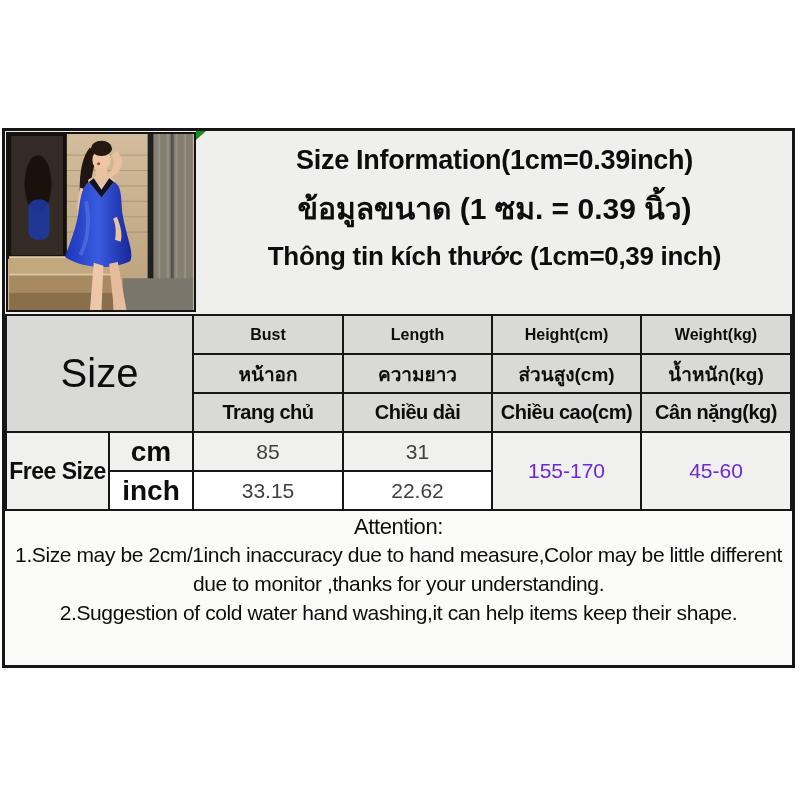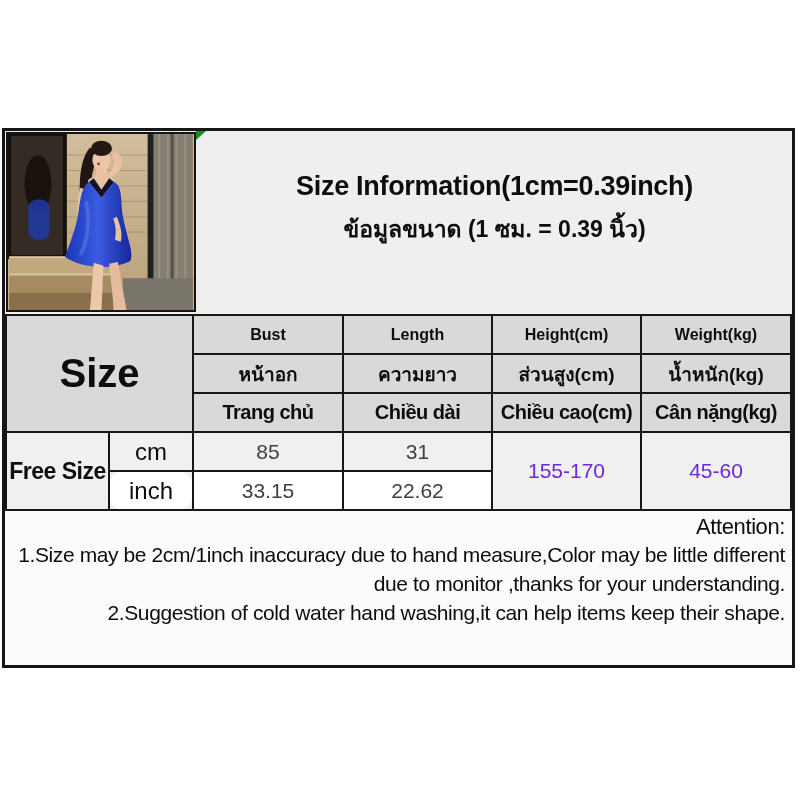--- a/index.html
+++ b/index.html
@@ -9,38 +9,38 @@
        border:3px solid #161616;background:#efefed;display:flex;flex-direction:column;}
   
   .top-section{display:flex;height:183px;position:relative;}
   .photo-frame{width:186px;height:176px;margin:1px;border:2px solid #141414;flex:0 0 auto;
                background:#c9b392;overflow:hidden;}
   .green-corner{position:absolute;left:191px;top:0;width:0;height:0;
                 border-top:9px solid #1e8a1e;border-right:10px solid transparent;}
   .title-area{flex:1;display:flex;flex-direction:column;justify-content:center;
               align-items:center;text-align:center;padding-bottom:28px;}
   .t1{font-size:27px;font-weight:bold;letter-spacing:-0.3px;}
-  .t2{font-size:23px;font-weight:bold;margin-top:9px;}
+  .t2{font-size:30px;font-weight:bold;margin-top:9px;}
   .t3{font-size:26px;font-weight:bold;margin-top:9px;letter-spacing:-0.3px;}
   
   table.size-table{border-collapse:collapse;table-layout:fixed;width:787px;flex:0 0 auto;}
   .size-table td,.size-table th{border:2px solid #161616;text-align:center;vertical-align:middle;
       padding:0;height:37px;overflow:hidden;white-space:nowrap;}
   .hdr{background:#d9d9d7;font-weight:bold;font-size:16px;}
   .hdr-th{background:#d9d9d7;font-weight:bold;font-size:19px;}
   .hdr-vi{background:#d9d9d7;font-weight:bold;font-size:20px;letter-spacing:-0.5px;}
-  .size-corner{background:#d9d9d7;font-size:40px;font-weight:bold;}
+  .size-corner{background:#d9d9d7;font-size:40px;font-weight:normal;}
   .free-size{background:#d9d9d7;font-size:23px;font-weight:bold;letter-spacing:-0.5px;}
-  .unit{font-size:24px;font-weight:normal;border-radius:15px;}
+  .unit{font-size:28px;font-weight:bold;}
   .row-cm td{background:#f0f0ee;}
   .row-inch td{background:#ffffff;}
   .val{font-size:21px;font-weight:normal;color:#404040;}
   .merged{background:#f0f0ee;font-size:21px;font-weight:normal;color:#6d28d9;}
   
-  .attention{flex:1;background:#fbfbfa;padding:3px 7px 16px 7px;text-align:right;}
+  .attention{flex:1;background:#fbfbfa;padding:3px 7px 16px 7px;text-align:center;}
   .att-heading{font-size:22px;letter-spacing:-0.4px;}
   .att-note{font-size:21px;letter-spacing:-0.4px;line-height:29px;}
   svg{display:block;}
 </style>
 </head>
 <body>
 
 <div class="canvas">
   <div class="box">
 
@@ -103,20 +103,21 @@
           <path d="M112 86 C116 96 118 104 116 112 L110 110 C112 100 110 92 108 88 Z" fill="#e9c2a2"></path>
           <path d="M80 70 C84 90 82 110 74 126" stroke="#5d7ce8" stroke-width="4" fill="none" opacity="0.55"></path>
           <path d="M88 134 L84 183 L96 183 L98 137 Z" fill="#edc8a8"></path>
           <path d="M104 135 L109 183 L122 183 L113 133 Z" fill="#e6bd9c"></path>
         </svg>
       </div>
       <div class="green-corner"></div>
       <div class="title-area">
         <div class="t1">Size Information(1cm=0.39inch)</div>
         <div class="t2">ข้อมูลขนาด (1 ซม. = 0.39 นิ้ว)</div>
+        <div class="t3">Thông tin kích thước (1cm=0,39 inch)</div>
       </div>
     </div>
 
     <table class="size-table">
       <colgroup>
         <col style="width:103px">
           <col style="width:84px">
           <col style="width:150px">
         <col style="width:149px">
           <col style="width:149px">

